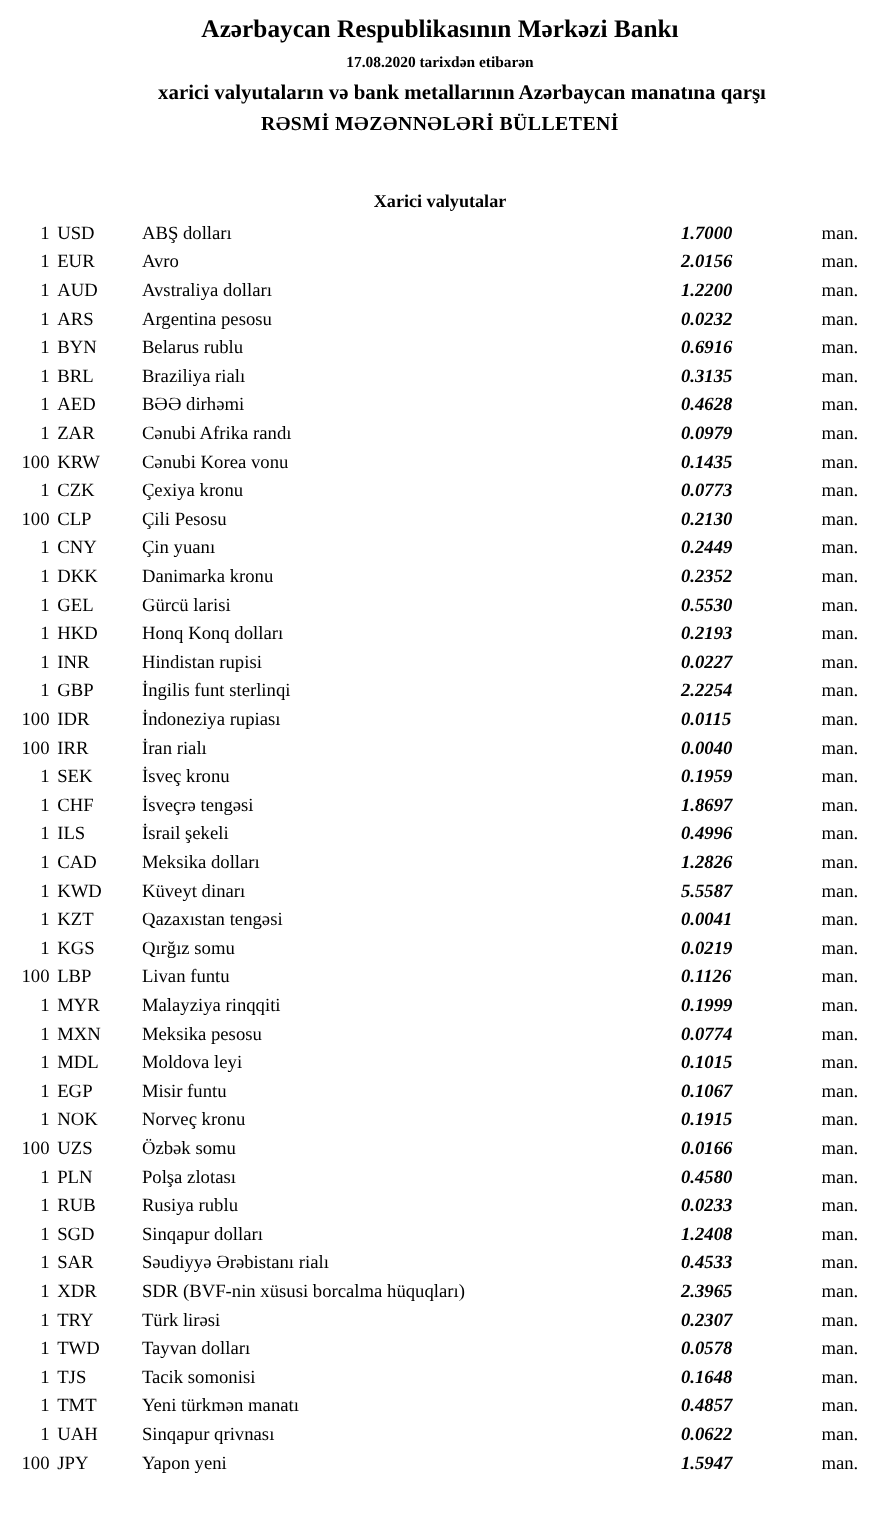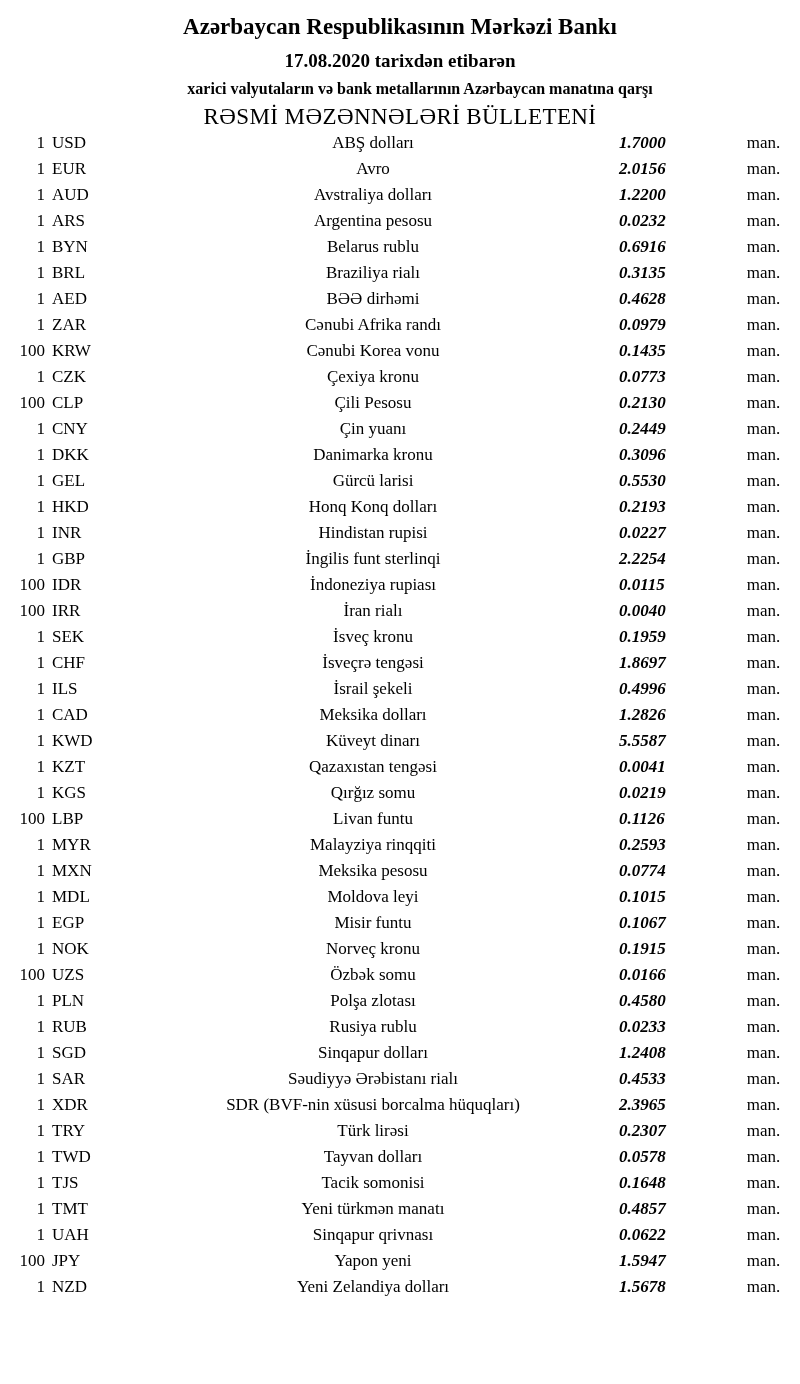--- a/index.html
+++ b/index.html
@@ -17,33 +17,33 @@
     padding-top: 8px;
     overflow: hidden;
   }
   .header { text-align: center; }
   .bank-title {
     font-size: 23px;
     font-weight: bold;
     margin: 6px 0 10px 0;
   }
   .date-line {
-    font-size: 19px;
+    font-size: 14px;
     font-weight: bold;
     margin: 0 0 8px 0;
   }
   .subtitle-line {
-    font-size: 16px;
+    font-size: 19px;
     font-weight: bold;
     margin: 0 0 6px 0;
     padding-left: 40px;
   }
   .bulletin-title {
-    font-size: 23px;
-    font-weight: normal;
+    font-size: 18px;
+    font-weight: bold;
     letter-spacing: 0.4px;
     margin: 0 0 0 0;
   }
   .section-title {
     text-align: center;
     font-size: 16.5px;
     font-weight: bold;
     margin: 50px 0 6px 0;
   }
   table.rates {
@@ -55,35 +55,36 @@
   table.rates td {
     padding-top: 3px;
     padding-bottom: 3px;
     line-height: 20px;
     vertical-align: baseline;
     white-space: nowrap;
     overflow: hidden;
   }
   td.qty   { width: 44px;  text-align: right;  padding-right: 6px; }
   td.code  { width: 62px;  text-align: left; }
-  td.name  { text-align: center; padding-left: 14px; }
+  td.name  { text-align: left; padding-left: 14px; }
   td.rate  { width: 92px;  text-align: left; font-weight: bold; font-style: italic; }
   td.unit  { width: 88px;  text-align: center; padding-left: 16px; box-sizing: border-box; }
 </style>
 </head>
 <body>
 
 <div class="page">
   <div class="header">
     <div class="bank-title">Azərbaycan Respublikasının Mərkəzi Bankı</div>
     <div class="date-line">17.08.2020 tarixdən etibarən</div>
     <div class="subtitle-line">xarici valyutaların və bank metallarının Azərbaycan manatına qarşı</div>
     <div class="bulletin-title">RƏSMİ MƏZƏNNƏLƏRİ BÜLLETENİ</div>
   </div>
 
+  <div class="section-title">Xarici valyutalar</div>
 
   <table class="rates">
     <tbody>
   <tr>
     <td class="qty">1</td>
     <td class="code">USD</td>
     <td class="name">ABŞ dolları</td>
     <td class="rate">1.7000</td>
     <td class="unit">man.</td>
   </tr>
@@ -173,21 +174,21 @@
     <td class="code">CNY</td>
     <td class="name">Çin yuanı</td>
     <td class="rate">0.2449</td>
     <td class="unit">man.</td>
   </tr>
 
   <tr>
     <td class="qty">1</td>
     <td class="code">DKK</td>
     <td class="name">Danimarka kronu</td>
-    <td class="rate">0.3096</td>
+    <td class="rate">0.2352</td>
     <td class="unit">man.</td>
   </tr>
 
   <tr>
     <td class="qty">1</td>
     <td class="code">GEL</td>
     <td class="name">Gürcü larisi</td>
     <td class="rate">0.5530</td>
     <td class="unit">man.</td>
   </tr>
@@ -293,21 +294,21 @@
     <td class="code">LBP</td>
     <td class="name">Livan funtu</td>
     <td class="rate">0.1126</td>
     <td class="unit">man.</td>
   </tr>
 
   <tr>
     <td class="qty">1</td>
     <td class="code">MYR</td>
     <td class="name">Malayziya rinqqiti</td>
-    <td class="rate">0.2593</td>
+    <td class="rate">0.1999</td>
     <td class="unit">man.</td>
   </tr>
 
   <tr>
     <td class="qty">1</td>
     <td class="code">MXN</td>
     <td class="name">Meksika pesosu</td>
     <td class="rate">0.0774</td>
     <td class="unit">man.</td>
   </tr>

